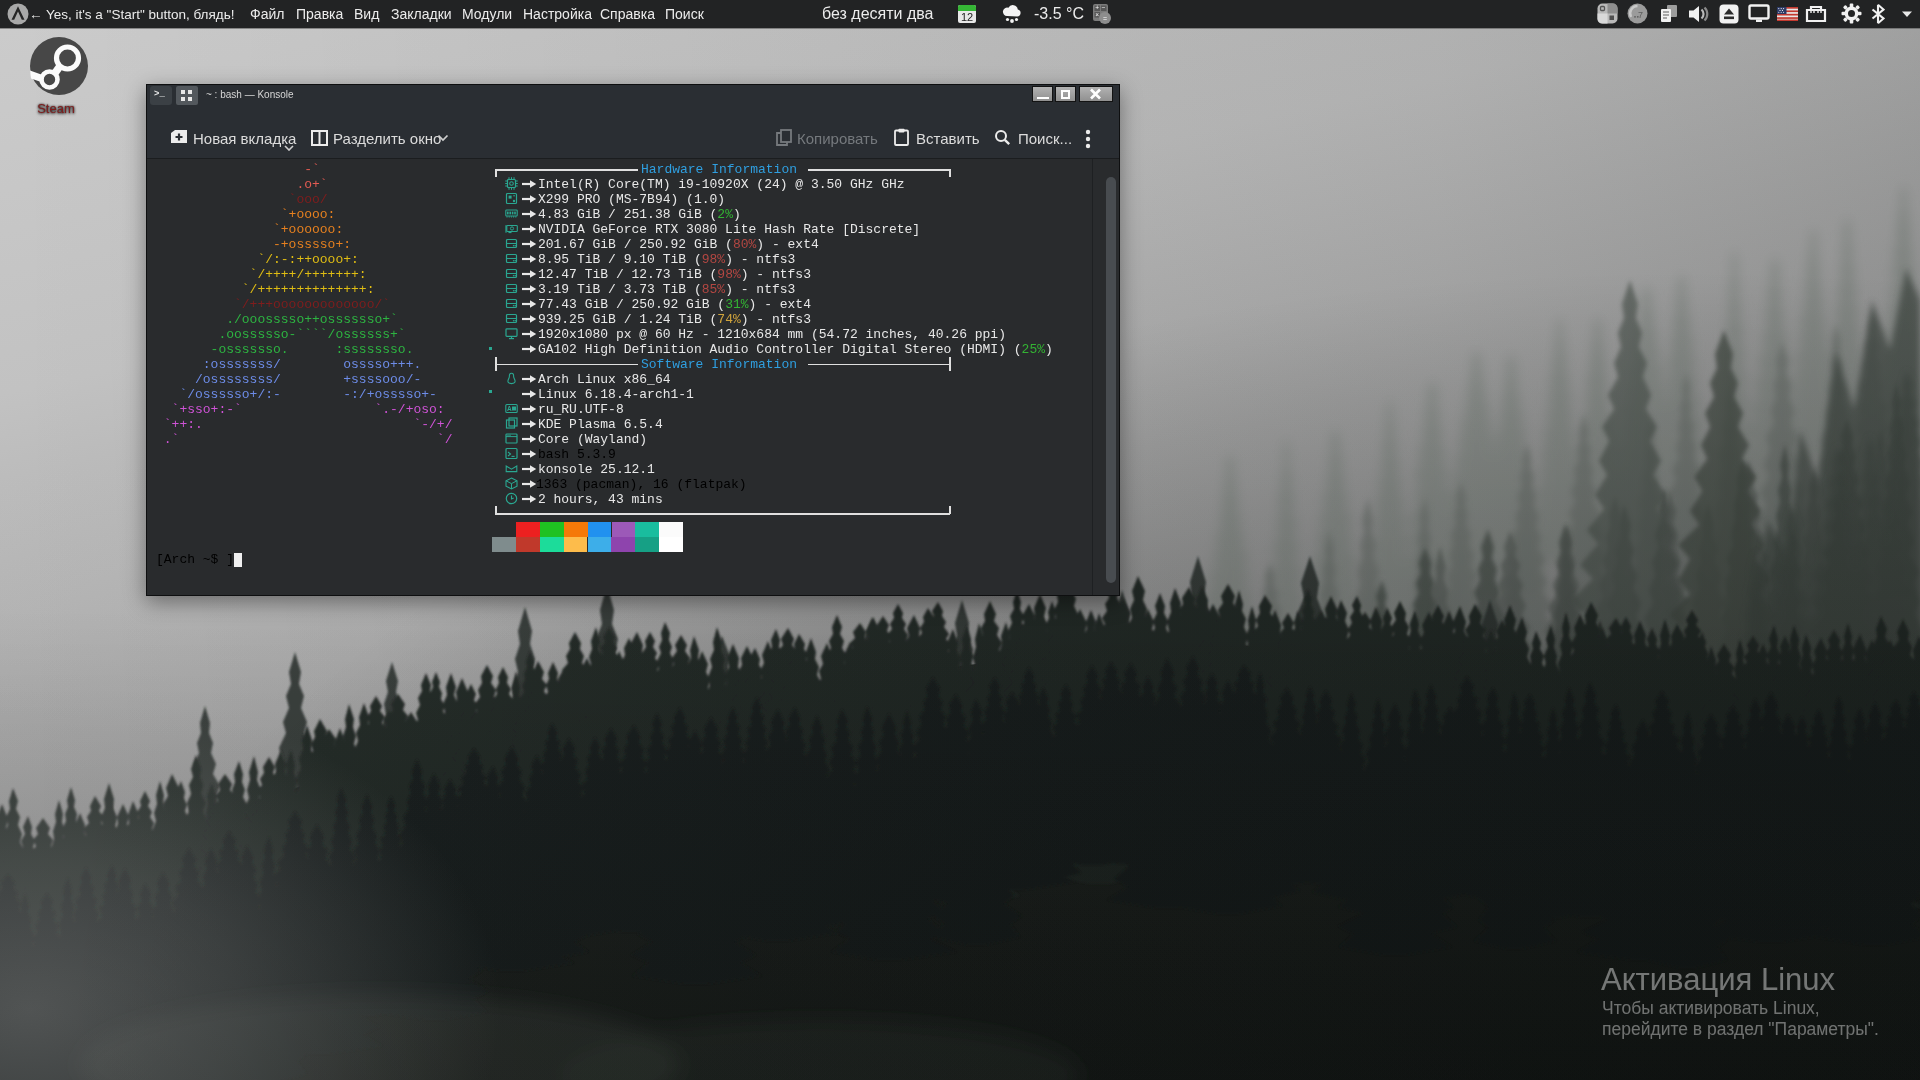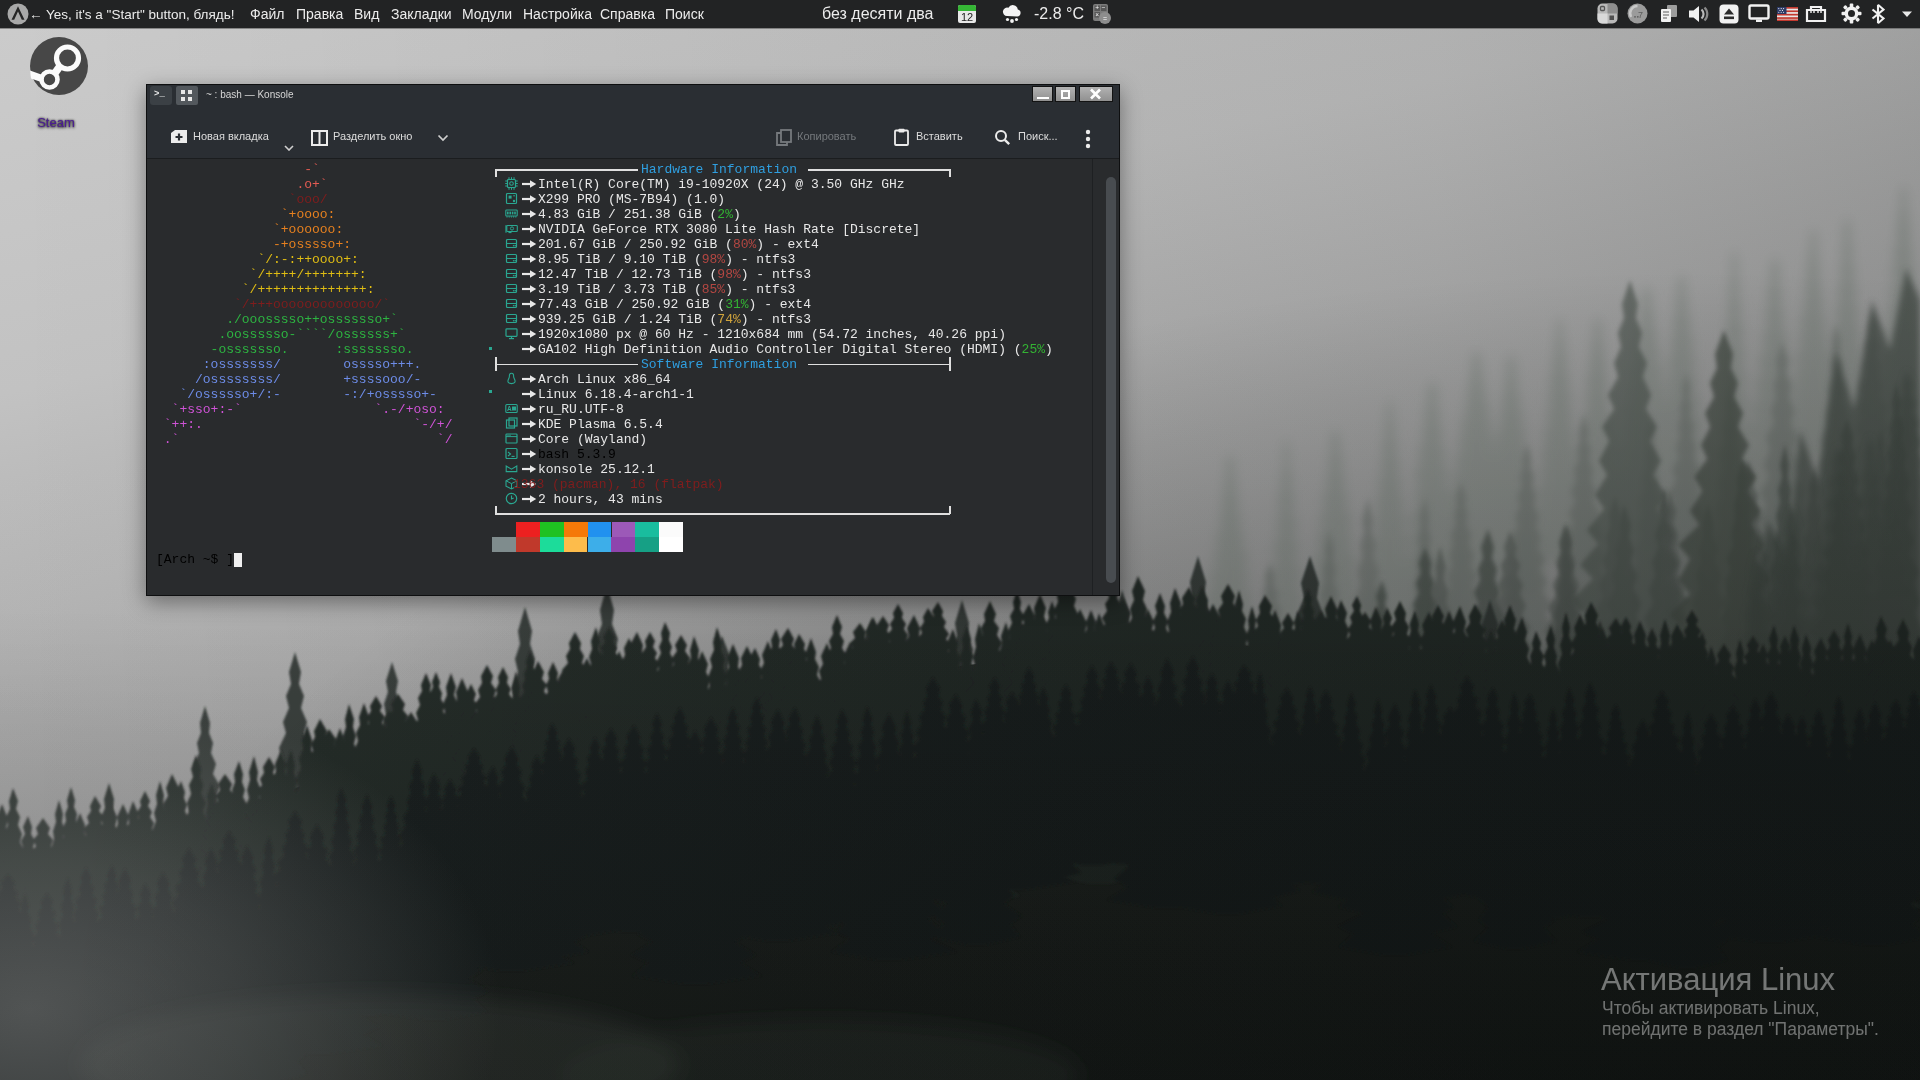--- a/index.html
+++ b/index.html
@@ -9,21 +9,21 @@
 #win{position:absolute;left:146px;top:84px;width:974px;height:512px;background:#292b2d;border:1px solid #0e0f10;box-shadow:0 6px 20px rgba(0,0,0,0.4);z-index:20}
 #titlebar{position:absolute;left:0;top:0;width:100%;height:22px;background:#2a2e33}
 #toolbar{position:absolute;left:0;top:22px;width:100%;height:52px;background:#2a2e33;border-bottom:1px solid #1b1d1f}
 #term{position:absolute;left:0;top:74px;width:100%;height:436px;background:#292b2d}
 .tl{position:absolute;font-family:"Liberation Mono",monospace;font-size:13px;line-height:15px;white-space:pre}
 .btitle{position:absolute;font-family:"Liberation Mono",monospace;font-size:13px;line-height:15px;font-weight:normal;color:#2f9fe0;white-space:pre}
 .boxline{position:absolute;height:1.5px;background:#dfdfdf}
 .vstub{position:absolute;width:1.5px;background:#dfdfdf}
 .ic{position:absolute}
 .sw{position:absolute;width:23.9px;height:15px}
-.tbtxt{position:absolute;top:23px;color:#dcdcdc;font-size:11px;white-space:nowrap}
+.tbtxt{position:absolute;top:23px;color:#dcdcdc;font-size:15px;white-space:nowrap}
 </style></head>
 <body>
 <div id="wallwrap">
     <svg width="1920" height="1052" viewBox="0 0 1920 1052" style="position:absolute;left:0;top:28px;display:block">
 <defs>
 <linearGradient id="fog" x1="0" y1="0" x2="0.4" y2="1">
  <stop offset="0" stop-color="#cbcbcb"></stop>
           <stop offset="0.3" stop-color="#c2c2c2"></stop>
  <stop offset="0.55" stop-color="#acacac"></stop>
           <stop offset="0.8" stop-color="#9b9b9b"></stop>
@@ -448,21 +448,21 @@
 <div style="position:absolute;left:20px;top:36px;width:72px;height:90px;z-index:10;text-align:center">
 <svg width="60" height="60" viewBox="0 0 60 60" style="margin-left:6px">
 <circle cx="30" cy="30" r="29" fill="#474747"></circle>
 <g stroke="#fbfbfb" fill="none">
 <circle cx="38.5" cy="22" r="11" stroke-width="5.2"></circle>
 <circle cx="20.5" cy="43.5" r="8" stroke-width="4.6"></circle>
 <path d="M31 30 L25 38.5" stroke-width="7.5"></path>
 </g>
 <polygon points="1,34.5 15,39.5 13.5,46.5 2,42.5" fill="#fbfbfb"></polygon>
 </svg>
-<div style="color:#4c1d95;font-size:13px;margin-top:15px;text-shadow:0 1px 3px rgba(0,0,0,0.9),0 0 2px rgba(0,0,0,0.8)">Steam</div>
+<div style="color:#7f1d1d;font-size:13px;margin-top:1px;text-shadow:0 1px 3px rgba(0,0,0,0.9),0 0 2px rgba(0,0,0,0.8)">Steam</div>
 </div>
 
 <div id="panel">
  <svg width="22" height="22" viewBox="0 0 22 22" style="position:absolute;left:7px;top:3px">
   <circle cx="11" cy="11" r="10.5" fill="#a9a9a9"></circle>
   <path d="M11 3.2 L17.5 16.8 L14.8 16.8 L11 8.6 L7.2 16.8 L4.5 16.8 Z" fill="#262626"></path>
  </svg>
  <div class="ptxt" style="left:29px;font-size:13.5px;top:6.5px">← Yes, it's a "Start" button, блядь!</div>
  <div class="ptxt" style="left:250px">Файл</div>
  <div class="ptxt" style="left:296px">Правка</div>
@@ -480,21 +480,21 @@
   <rect x="1" y="6" width="18" height="2" fill="#35b535"></rect>
   <text x="10" y="17.5" text-anchor="middle" font-size="11" font-family="Liberation Sans" fill="#222">12</text>
  </svg>
 
  <svg width="22" height="22" viewBox="0 0 22 22" style="position:absolute;left:1001px;top:3px">
   <path d="M6 13 a4.2 4.2 0 1 1 1.4-8.2 a5 5 0 0 1 9.4 1.7 a3.6 3.6 0 0 1 -0.6 7.1 Z" fill="#f4f4f4"></path>
   <circle cx="6.5" cy="16.5" r="1.6" fill="#f4f4f4"></circle>
       <circle cx="11" cy="18" r="1.9" fill="#f4f4f4"></circle>
       <circle cx="15.5" cy="16.5" r="1.6" fill="#f4f4f4"></circle>
  </svg>
- <div class="ptxt" style="left:1034px;top:4.5px;font-size:16px">-2.8 °C</div>
+ <div class="ptxt" style="left:1034px;top:4.5px;font-size:16px">-3.5 °C</div>
 
  <svg width="20" height="22" viewBox="0 0 20 22" style="position:absolute;left:1092px;top:3px">
   <rect x="1" y="1" width="15" height="17" rx="2" fill="#7b7b7b"></rect>
   <rect x="2.5" y="2.5" width="5.5" height="5.5" fill="#575757"></rect>
       <text x="5.2" y="7" text-anchor="middle" font-size="6.5" fill="#fff" font-family="Liberation Sans">+</text>
   <rect x="9" y="2.5" width="5.5" height="5.5" fill="#575757"></rect>
       <text x="11.7" y="7" text-anchor="middle" font-size="6.5" fill="#fff" font-family="Liberation Sans">−</text>
   <rect x="2.5" y="9" width="5.5" height="5.5" fill="#575757"></rect>
       <text x="5.2" y="13.5" text-anchor="middle" font-size="6.5" fill="#fff" font-family="Liberation Sans">×</text>
   <circle cx="13" cy="15" r="6" fill="#8d8d8d"></circle>
@@ -901,21 +901,21 @@
     </svg>
 <div class="tl" style="left:537.9px;top:461.5px;color:#e8e8e8">konsole 25.12.1</div>
 <svg class="ic" style="left:505px;top:477.0px" width="13" height="13" viewBox="0 0 13 13">
       <path d="M6.5 1 L12 3.8 L12 9.2 L6.5 12 L1 9.2 L1 3.8 Z" fill="none" stroke="#2aa791" stroke-width="1.1"></path>
       <path d="M1 3.8 L6.5 6.6 L12 3.8 M6.5 6.6 L6.5 12" fill="none" stroke="#2aa791" stroke-width="1"></path>
     </svg>
 <svg style="position:absolute;left:521.5px;top:480.0px" width="15" height="8" viewBox="0 0 15 8">
       <path d="M0 4 H9" stroke="#e8e8e8" stroke-width="2.2"></path>
       <path d="M8 0.2 L14.2 4 L8 7.8 Z" fill="#e8e8e8"></path>
     </svg>
-<div class="tl" style="left:513px;top:476.5px;color:#7f1d1d">1363 (pacman), 16 (flatpak)</div>
+<div class="tl" style="left:536px;top:476.5px;color:#000000">1363 (pacman), 16 (flatpak)</div>
 <svg class="ic" style="left:505px;top:492.0px" width="13" height="13" viewBox="0 0 13 13">
       <circle cx="6.5" cy="6.5" r="5.2" fill="none" stroke="#2aa791" stroke-width="1.2"></circle>
       <path d="M6.5 3.6 L6.5 6.9 L8.7 5.9" fill="none" stroke="#2aa791" stroke-width="1.1"></path>
     </svg>
 <svg style="position:absolute;left:521.5px;top:495.0px" width="15" height="8" viewBox="0 0 15 8">
       <path d="M0 4 H9" stroke="#e8e8e8" stroke-width="2.2"></path>
       <path d="M8 0.2 L14.2 4 L8 7.8 Z" fill="#e8e8e8"></path>
     </svg>
 <div class="tl" style="left:537.9px;top:491.5px;color:#e8e8e8">2 hours, 43 mins</div>
 <div class="sw" style="left:515.9px;top:521.5px;background:#ed2020"></div>

